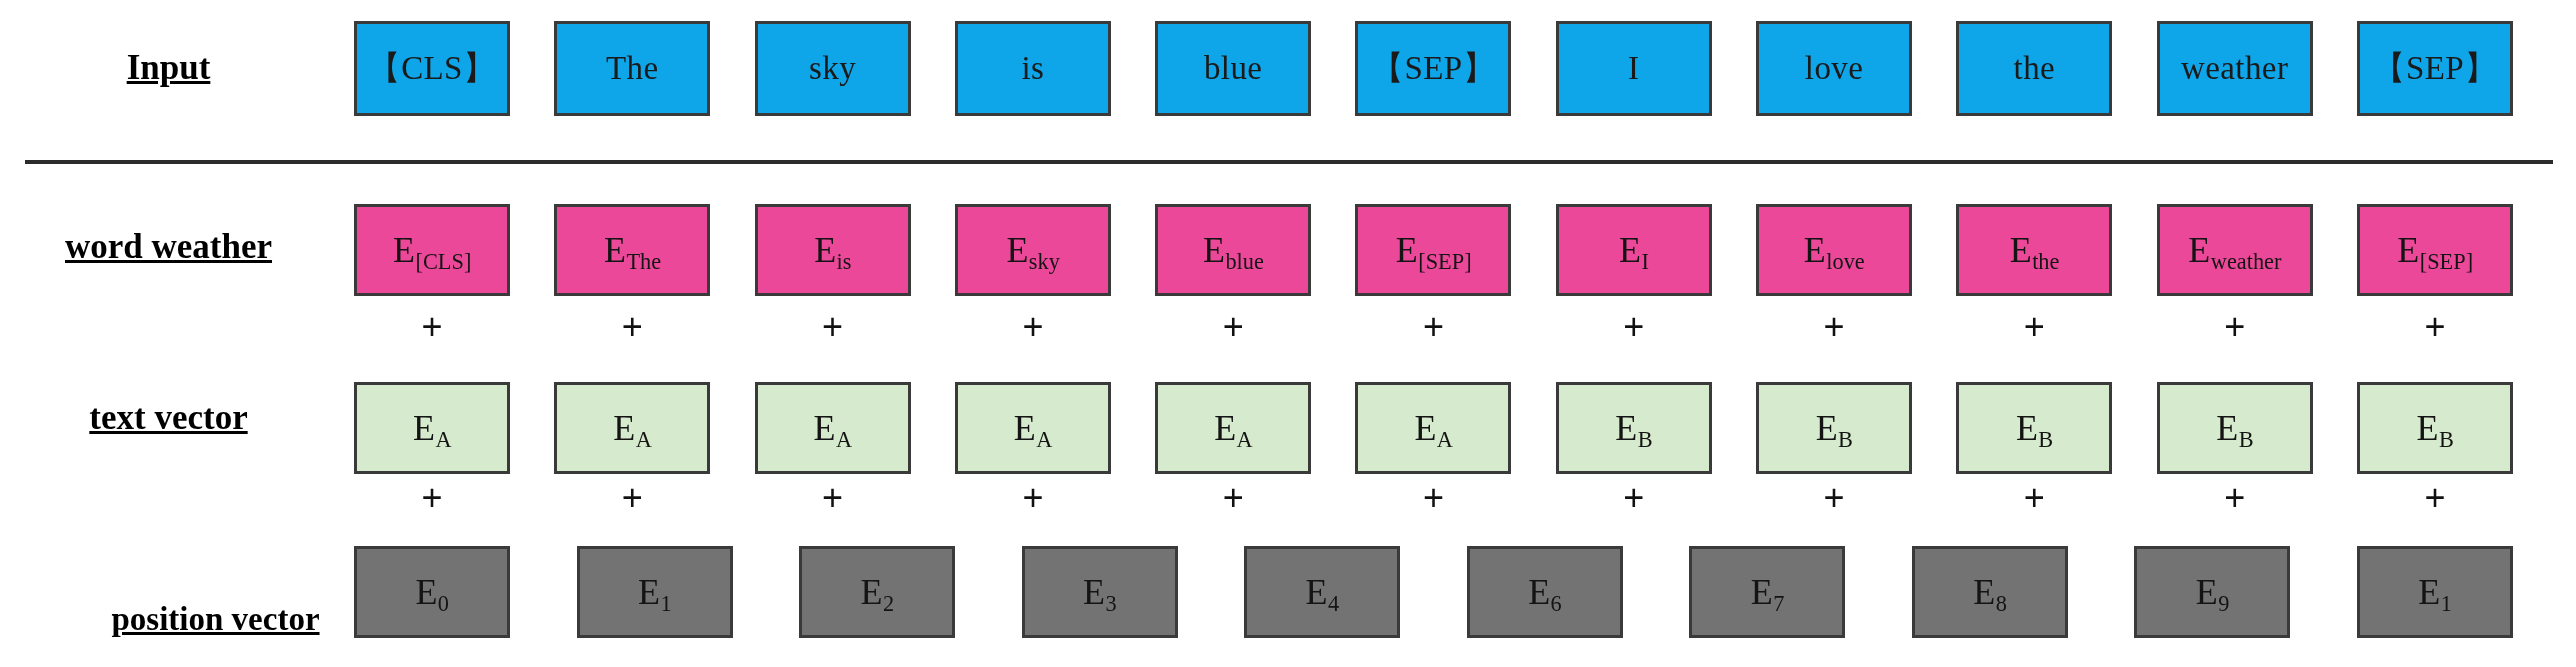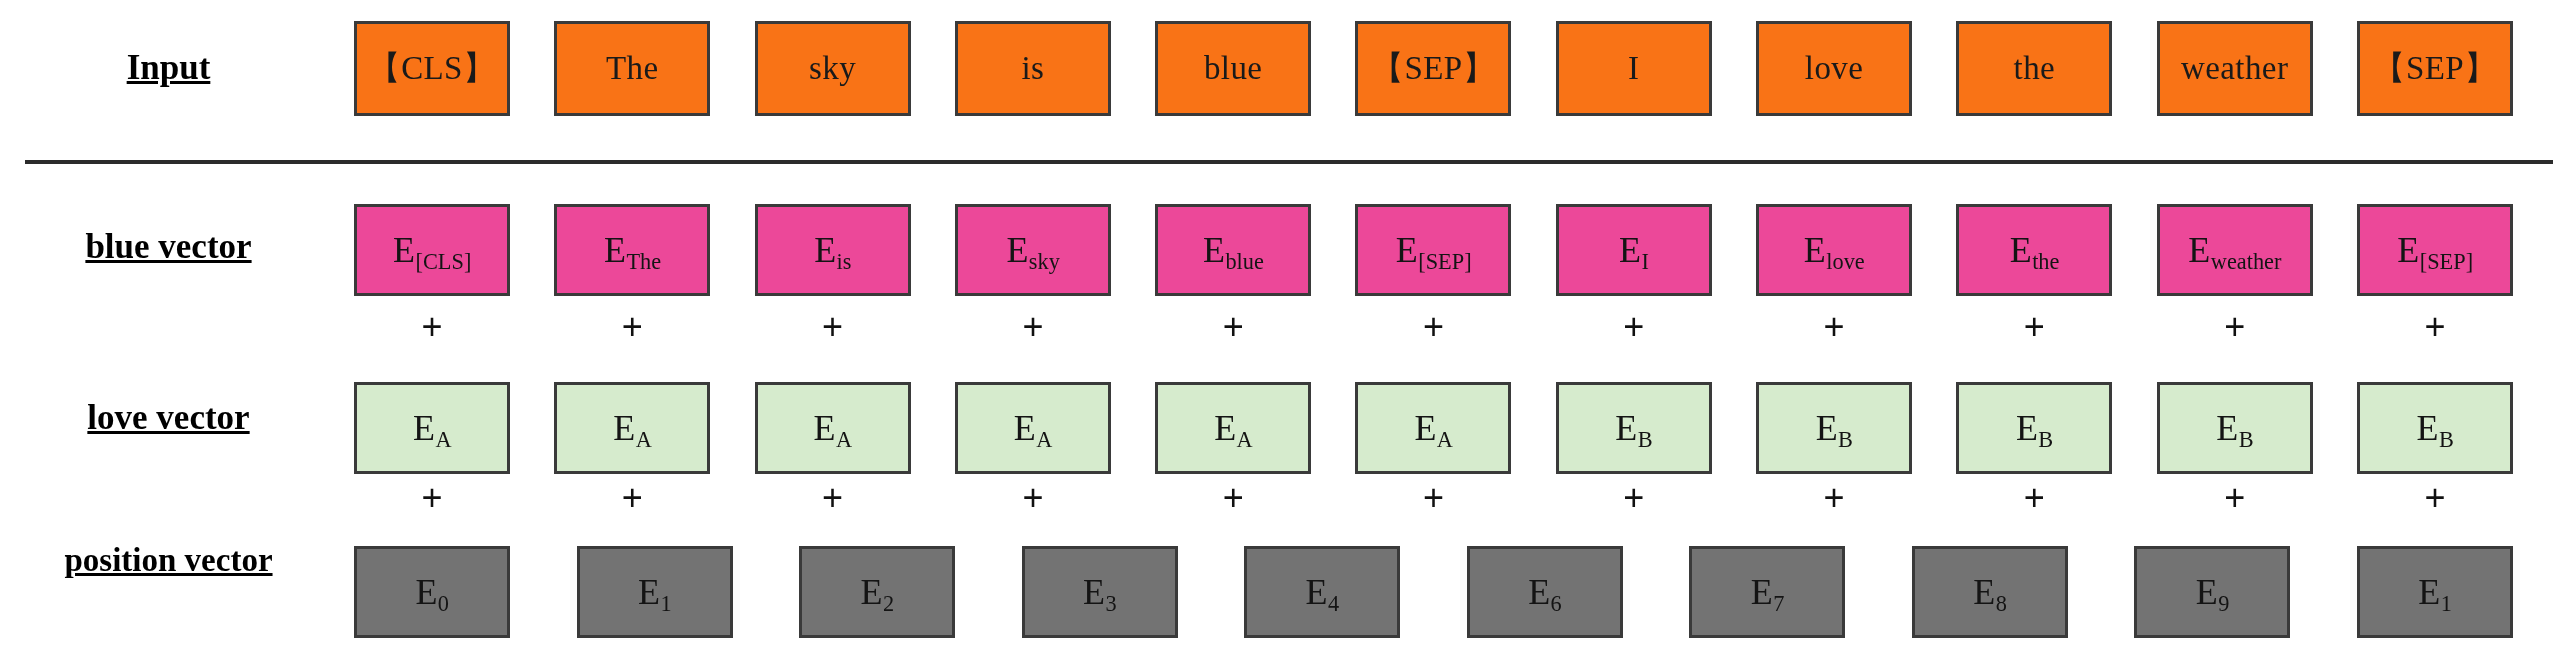--- a/index.html
+++ b/index.html
@@ -66,21 +66,21 @@
     display: flex;
     align-items: center;
     justify-content: center;
     font-size: 33px;
     color: #1a1a1a;
     line-height: 1;
     overflow: hidden;
   }
 
   .cell-input {
-    background: #f97316;
+    background: #0ea5e9;
     font-size: 33px;
     letter-spacing: 0.4px;
   }
   .cell-word {
     background: #ec4899;
   }
   .cell-text {
     background: #d6ebcd;
     margin-top: 7px;
   }
@@ -132,21 +132,21 @@
   #word-label       { top: 227px; }
 
   #plus-row-1       { top: 306px; height: 41px; }
 
   #text-row         { top: 375px; height: 92px; }
   #text-label       { top: 398px; }
 
   #plus-row-2       { top: 477px; height: 41px; }
 
   #pos-row          { top: 546px; height: 92px; }
-  #pos-label        { top: 542px; }
+  #pos-label        { top: 601px; margin-left: 47px; }
 </style>
 </head>
 <body>
 
 <div id="diagram">
 
   <div class="row-label" id="input-label">Input</div>
 
   <div class="cell-row" id="input-row">
       <div class="cell cell-input">
@@ -179,21 +179,21 @@
       <div class="cell cell-input">
         <span>weather</span>
       </div>
       <div class="cell cell-input">
         <span>【SEP】</span>
       </div>
     </div>
 
   <div class="divider" id="rule"></div>
 
-  <div class="row-label" id="word-label">blue vector</div>
+  <div class="row-label" id="word-label">word weather</div>
 
   <div class="cell-row" id="word-row">
       <div class="cell cell-word">
         <span class="emb"><span>E</span><sub>[CLS]</sub></span>
       </div>
       <div class="cell cell-word">
         <span class="emb"><span>E</span><sub>The</sub></span>
       </div>
       <div class="cell cell-word">
         <span class="emb"><span>E</span><sub>is</sub></span>
@@ -231,21 +231,21 @@
       <div class="plus">+</div>
       <div class="plus">+</div>
       <div class="plus">+</div>
       <div class="plus">+</div>
       <div class="plus">+</div>
       <div class="plus">+</div>
       <div class="plus">+</div>
       <div class="plus">+</div>
     </div>
 
-  <div class="row-label" id="text-label">love vector</div>
+  <div class="row-label" id="text-label">text vector</div>
 
   <div class="cell-row" id="text-row">
       <div class="cell cell-text">
         <span class="emb"><span>E</span><sub>A</sub></span>
       </div>
       <div class="cell cell-text">
         <span class="emb"><span>E</span><sub>A</sub></span>
       </div>
       <div class="cell cell-text">
         <span class="emb"><span>E</span><sub>A</sub></span>

